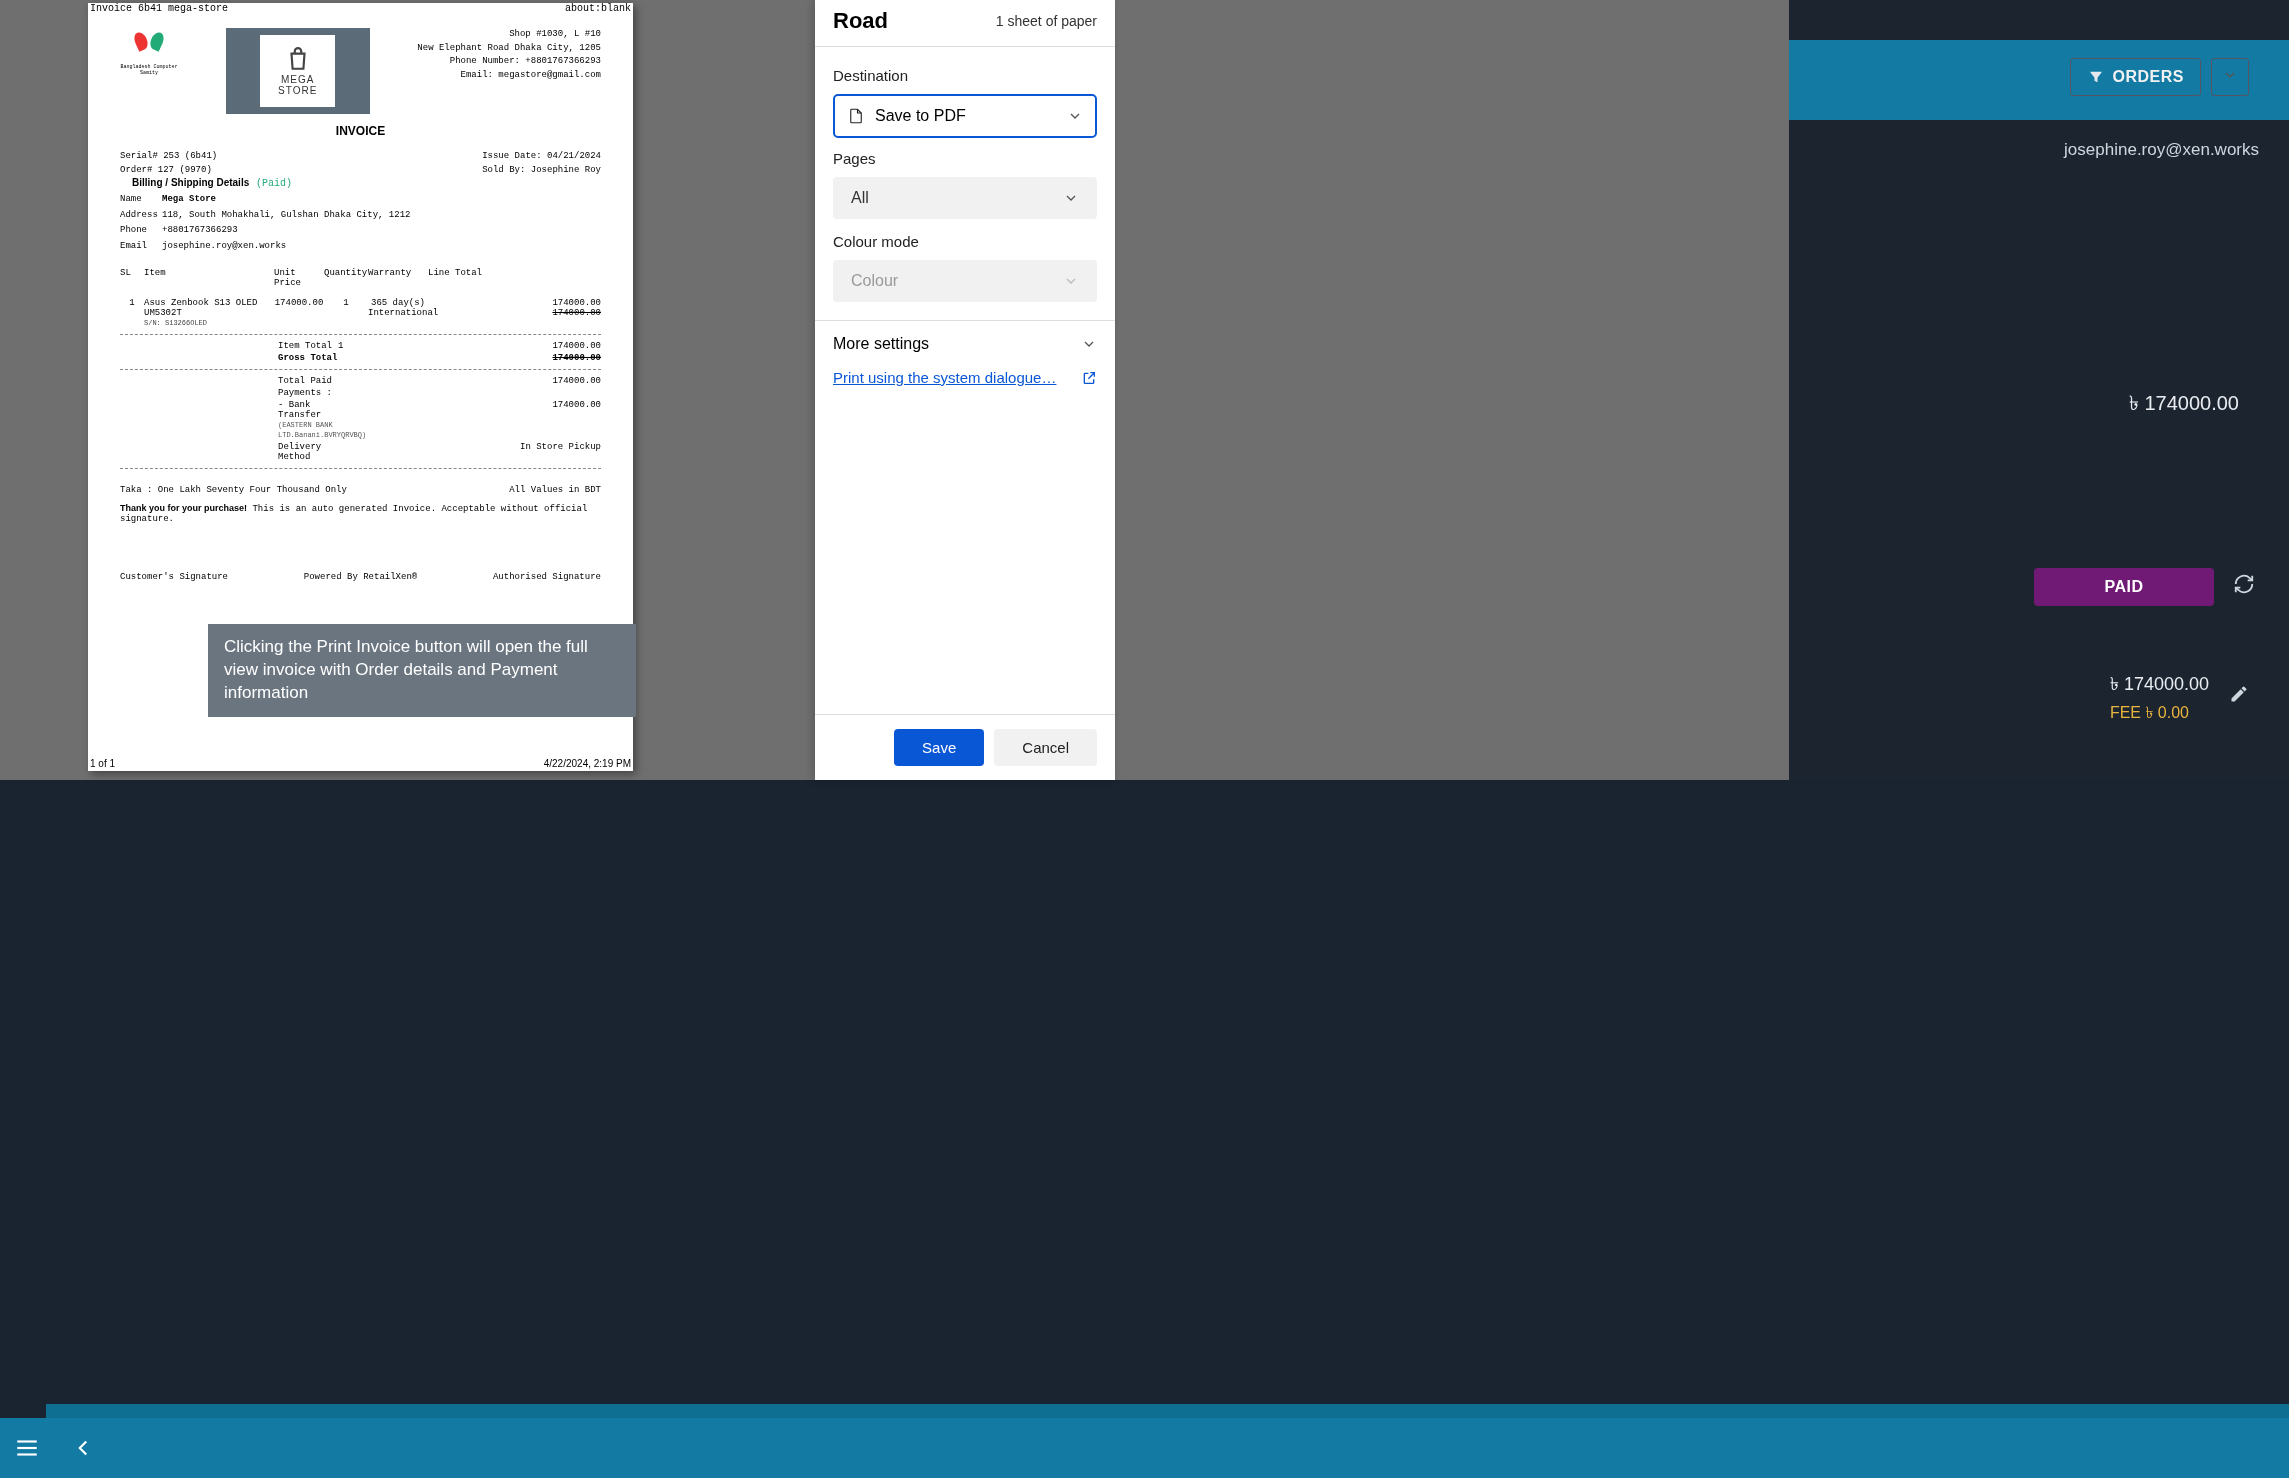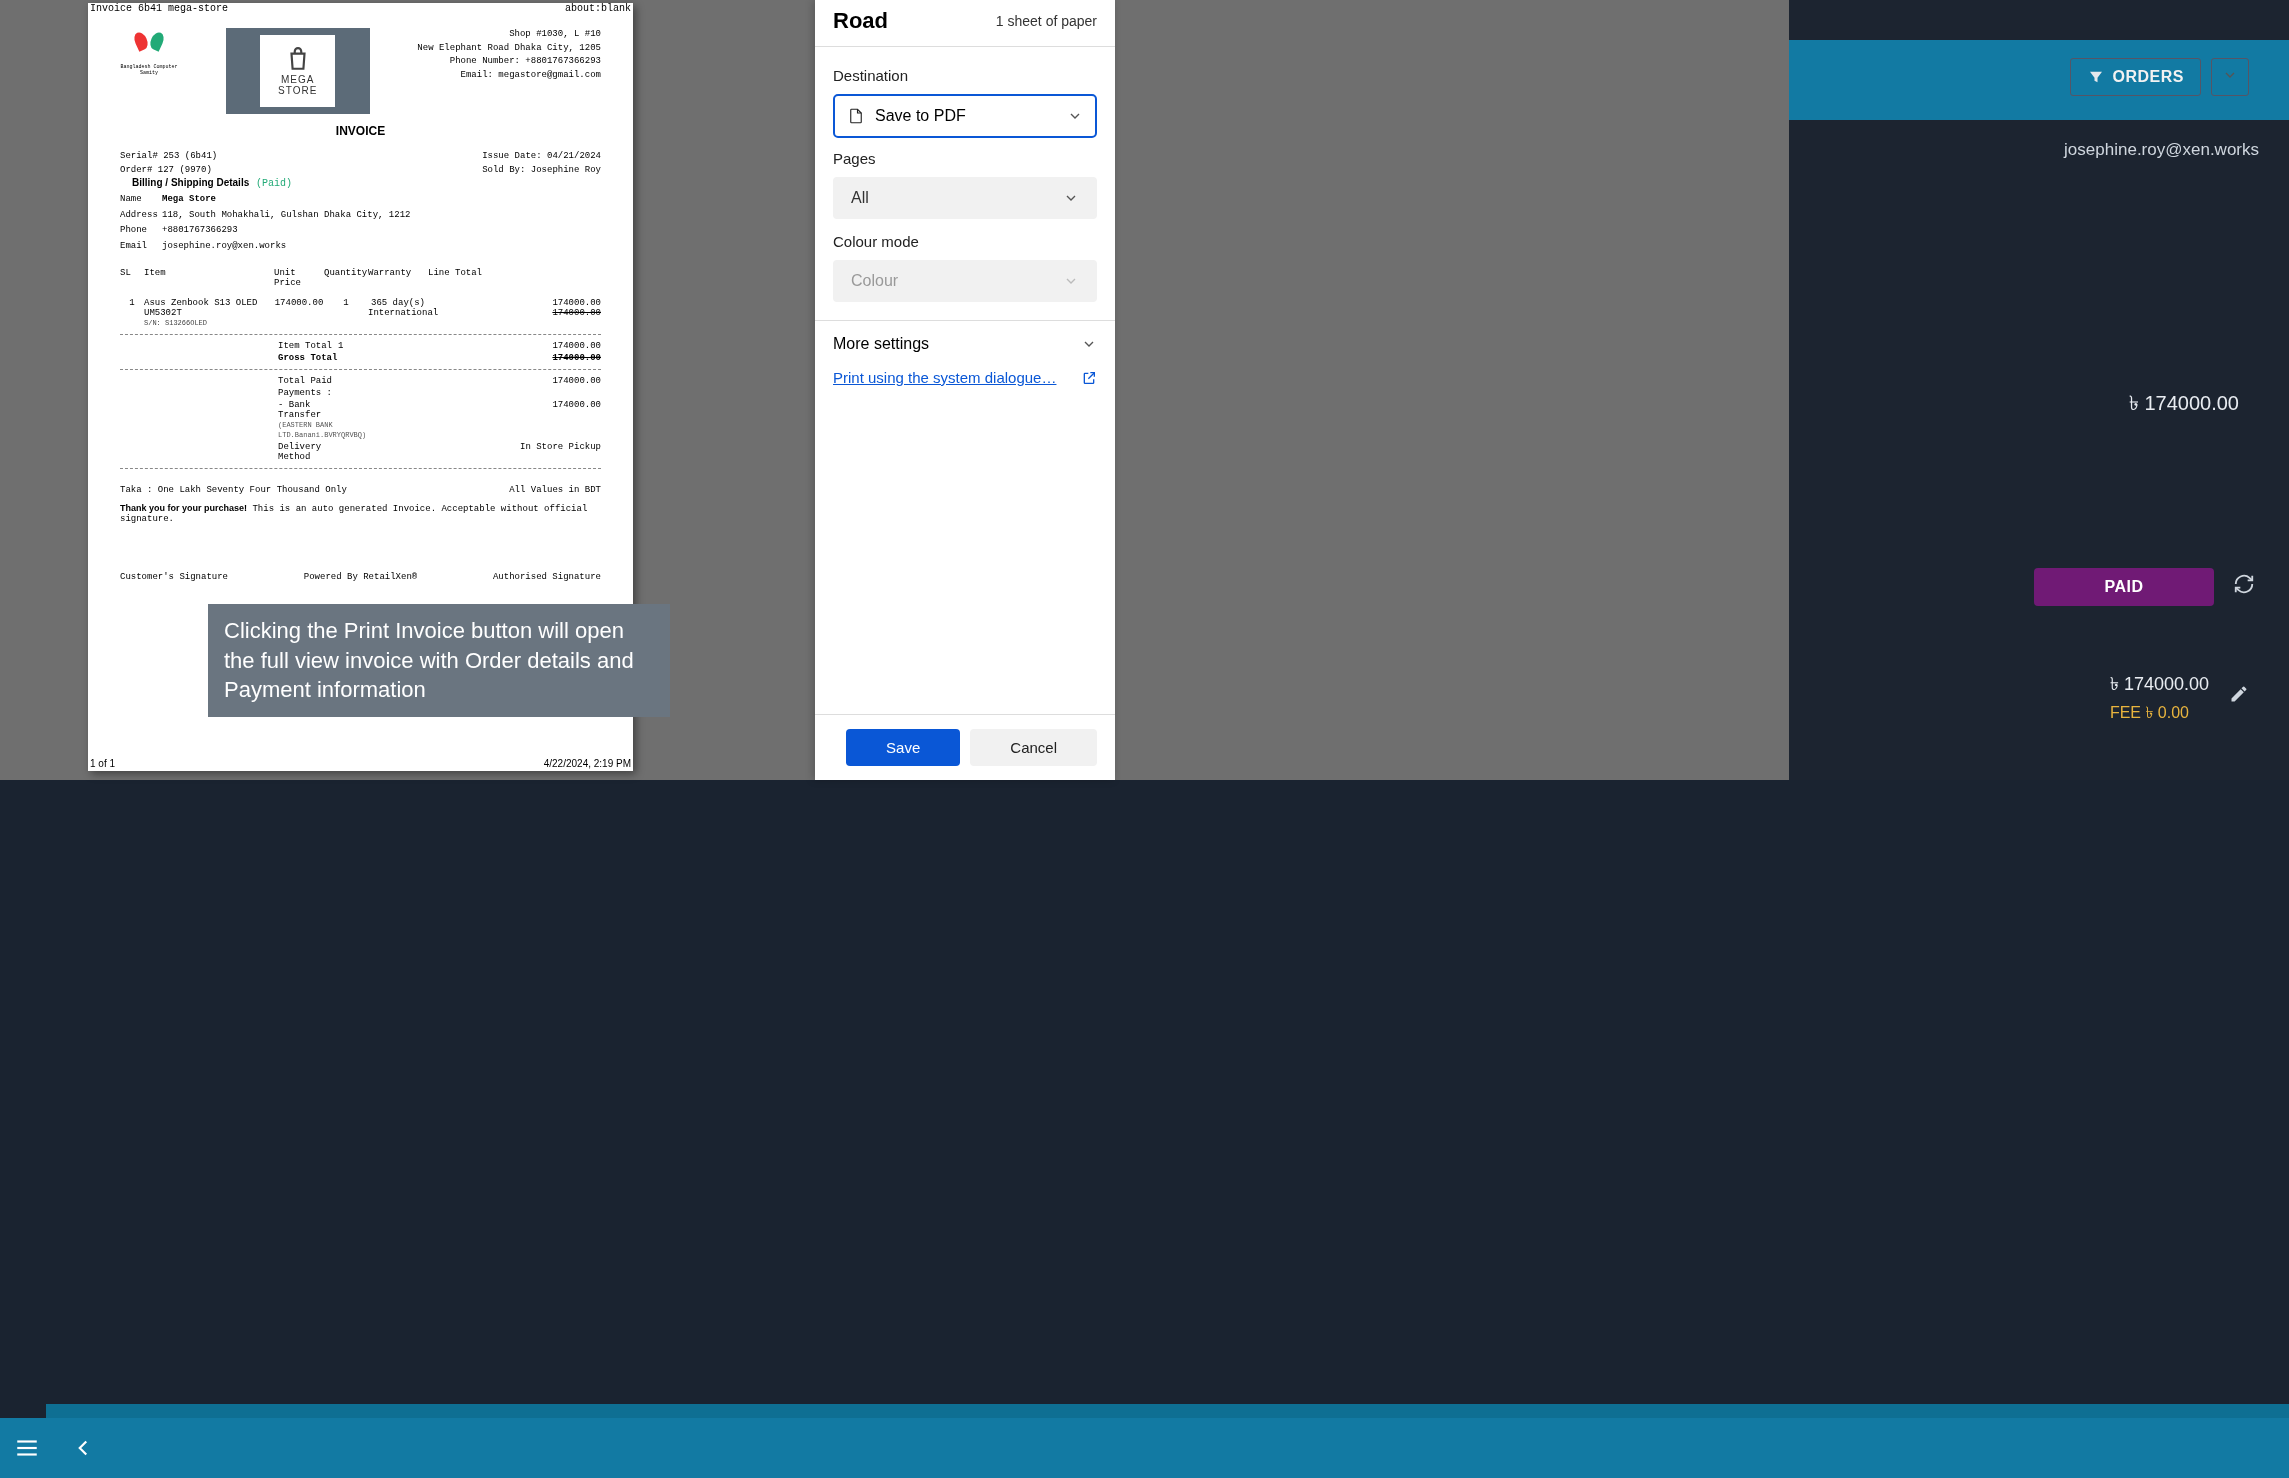--- a/index.html
+++ b/index.html
@@ -58,42 +58,42 @@
   .dash { border-top:1px dashed #888; margin:6px 0;}
   .sumline { display:grid; grid-template-columns: 158px 60px 44px 1fr; font-size:9px; margin:2px 0;}
   .sumline .r { text-align:right; }
   .sumline.b span { font-weight:bold; }
   .strike{ text-decoration: line-through; }
   .pm { font-size:7px; color:#555;}
   .twords { display:flex; justify-content:space-between; margin-top:16px; font-size:9px;}
   .thanks { margin-top:8px; font-size:9px;}
   .thanks b{ font-family:Arial;}
   .sigs { display:flex; justify-content:space-between; margin-top:48px; font-size:9px;}
-  .tooltip { position:absolute; left:120px; bottom:54px; width:462px; background:#6a7580; color:#fff; padding:12px 16px; font-family:Arial; font-size:22px; line-height:1.35; }
+  .tooltip { position:absolute; left:120px; bottom:54px; width:428px; background:#6a7580; color:#fff; padding:12px 16px; font-family:Arial; font-size:17px; line-height:1.35; }
 
   
   .dialog { position: absolute; left: 815px; top: 0; width: 300px; height: 780px; background:#fff; box-shadow:-2px 0 8px rgba(0,0,0,.2); display:flex; flex-direction:column; font-family:"Segoe UI", Arial; }
   .d-head { display:flex; justify-content:space-between; align-items:center; padding: 8px 18px 12px; border-bottom:1px solid #ddd; }
   .d-head h1{ font-size:22px; font-weight:600; }
   .d-head span{ font-size:14px; color:#333; }
   .d-body { padding: 14px 18px; flex:1; overflow:auto; }
   .lbl { font-size:15px; color:#222; margin: 6px 0 10px; }
   .sel { width:100%; height:44px; border:2px solid #0a57d6; border-radius:5px; display:flex; align-items:center; padding:16px 12px; justify-content:space-between; margin-bottom:12px;}
   .sel .lef{ display:flex; align-items:center; gap:10px; font-size:16px; }
   .sel svg.ic{ width:18px; height:18px; fill:none; stroke:#222; stroke-width:1.5;}
   .chev{ width:16px; height:16px; fill:none; stroke:#555; stroke-width:2;}
   .sel2 { width:100%; height:42px; border:none; background:#f1f1f1; border-radius:4px; display:flex; align-items:center; padding:0 18px; justify-content:space-between; margin-bottom:14px; font-size:16px; color:#333;}
   .sel2.dis { color:#999; }
   .hrb { border-top:1px solid #ddd; margin: 18px -18px 14px; }
   .more { display:flex; justify-content:space-between; align-items:center; font-size:16px; margin-bottom:16px; }
   .sys { display:flex; justify-content:space-between; align-items:center; }
   .sys a{ color:#0a57d6; text-decoration:underline; font-size:15px;}
   .sys svg{ width:16px; height:16px; fill:none; stroke:#0a57d6; stroke-width:2;}
   .d-foot { border-top:1px solid #ddd; padding:14px 18px; display:flex; justify-content:flex-end; gap:10px; margin-top:auto;}
-  .d-foot button{ border:none; border-radius:4px; padding:10px 40px; font-size:15px; cursor:pointer;}
+  .d-foot button{ border:none; border-radius:4px; padding:10px 28px; font-size:15px; cursor:pointer;}
   .d-foot .save{ background:#0a57d6; color:#fff;}
   .d-foot .cancel{ background:#f1f1f1; color:#222;}
 </style>
 </head>
 <body>
 
 <div class="backdrop"></div>
 
 <div class="bg-app"></div>
 <div class="bg-bar"></div>

